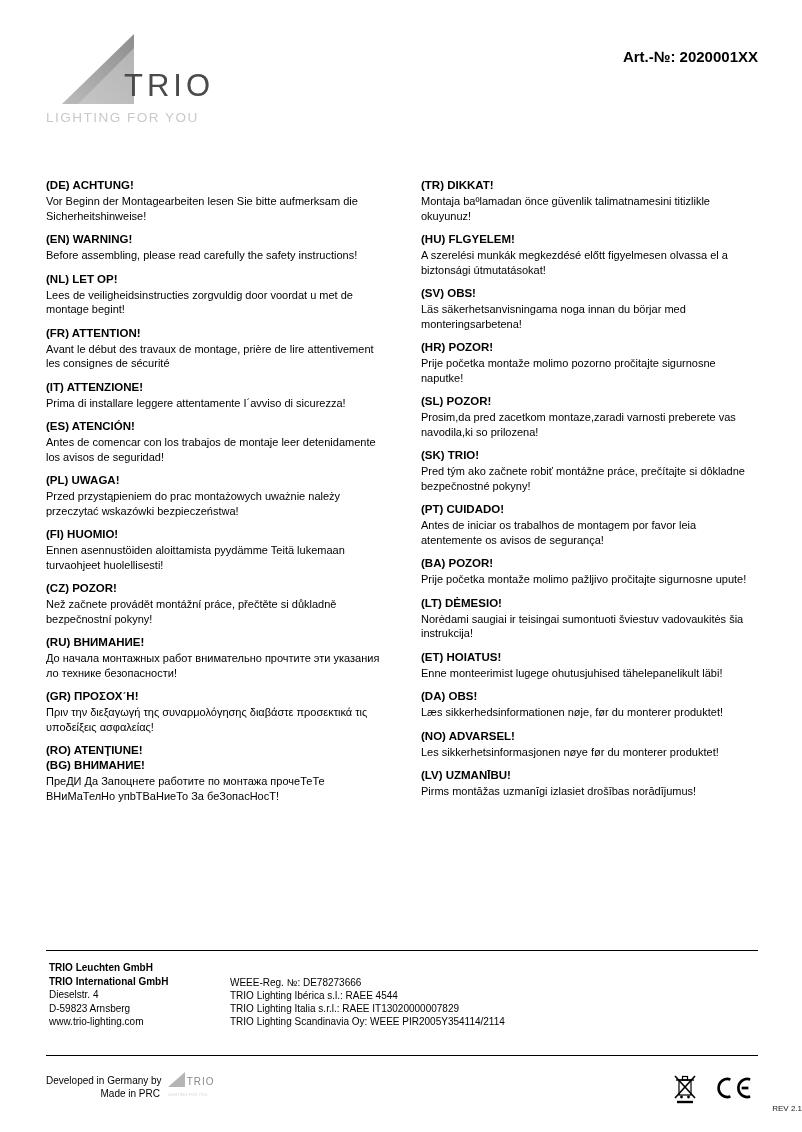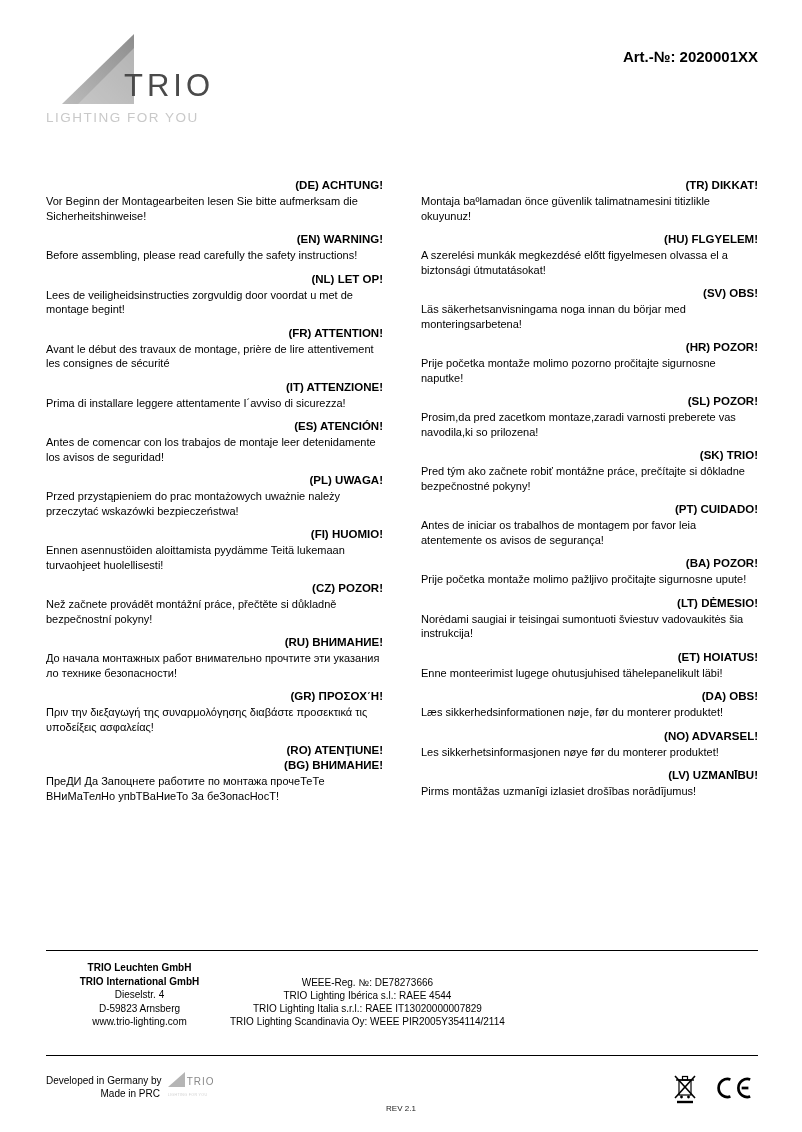--- a/index.html
+++ b/index.html
@@ -26,49 +26,49 @@
     font-size:13.5px; letter-spacing:1.5px; color:#c9c9c9; white-space:nowrap;
   }
   .art-no { font-weight:bold; font-size:15px; margin-top:14px; }
 
   
   .columns {
     display:grid; grid-template-columns:1fr 1fr; column-gap:38px;
     margin-top:42px;
   }
   .warning-item { }
-  .w-title { font-size:11.5px; font-weight:bold; line-height:15px;text-align:right; }
+  .w-title { font-size:11.5px; font-weight:bold; line-height:15px; }
   .w-body { font-size:11px; line-height:14.5px; margin:1px 0 9px 0; }
 
   
   .footer-box {
     position:absolute; left:46px; right:44px; top:950px;
     border-top:1px solid #000; border-bottom:1px solid #000;
-    display:flex; padding:10px 0 14px 0; height:106px;text-align:center;
+    display:flex; padding:10px 0 14px 0; height:106px;
   }
   .company { width:184px; padding-left:3px; font-size:10px; line-height:13.5px; }
   .company .b { font-weight:bold; }
   .weee { font-size:10px; line-height:13px; padding-top:15px; }
 
   
   .bottom {
     position:absolute; left:46px; right:44px; top:1072px;
     display:flex; justify-content:space-between; align-items:flex-start;text-align:center;
   }
   .dev { font-size:10px; line-height:13px; }
   .dev-line { display:flex; align-items:flex-end; gap:6px; }
   .made-in { }
   .mini-logo { position:relative; display:inline-flex; align-items:flex-end; gap:2px; }
   .mini-word { font-size:10px; letter-spacing:1px; color:#8a8a8a; line-height:10px; }
   .mini-sub { position:absolute; left:0; top:17px; font-size:3.5px; letter-spacing:0.4px; color:#cfcfcf; white-space:nowrap; }
   .marks { display:flex; align-items:center; gap:18px; padding-right:6px; }
 
   .rev {
     position:absolute; left:0; right:0; top:1104px;
-    text-align:center; font-size:8px; color:#222;
+    text-align:right; font-size:8px; color:#222;
   }
 </style>
 </head>
 <body>
 
 <div class="page">
 
   <div class="header">
     <div class="logo">
       <svg class="logo-triangle" viewBox="0 0 72 70" aria-hidden="true">

